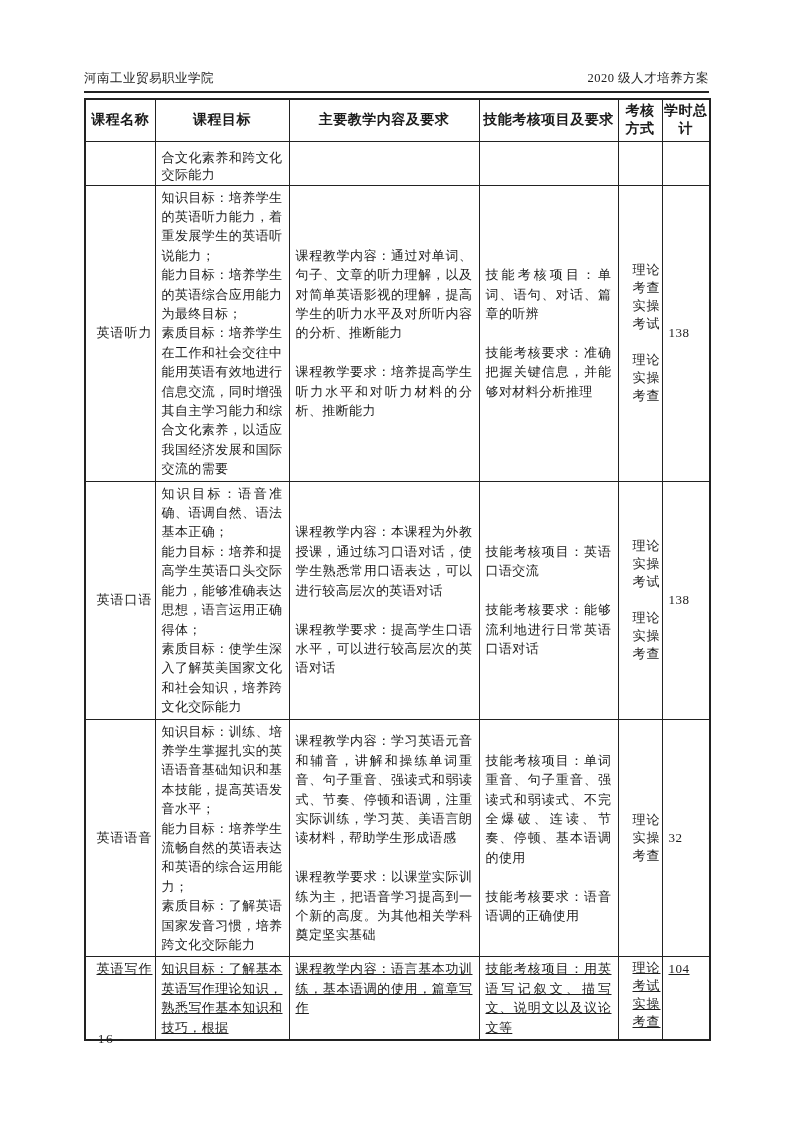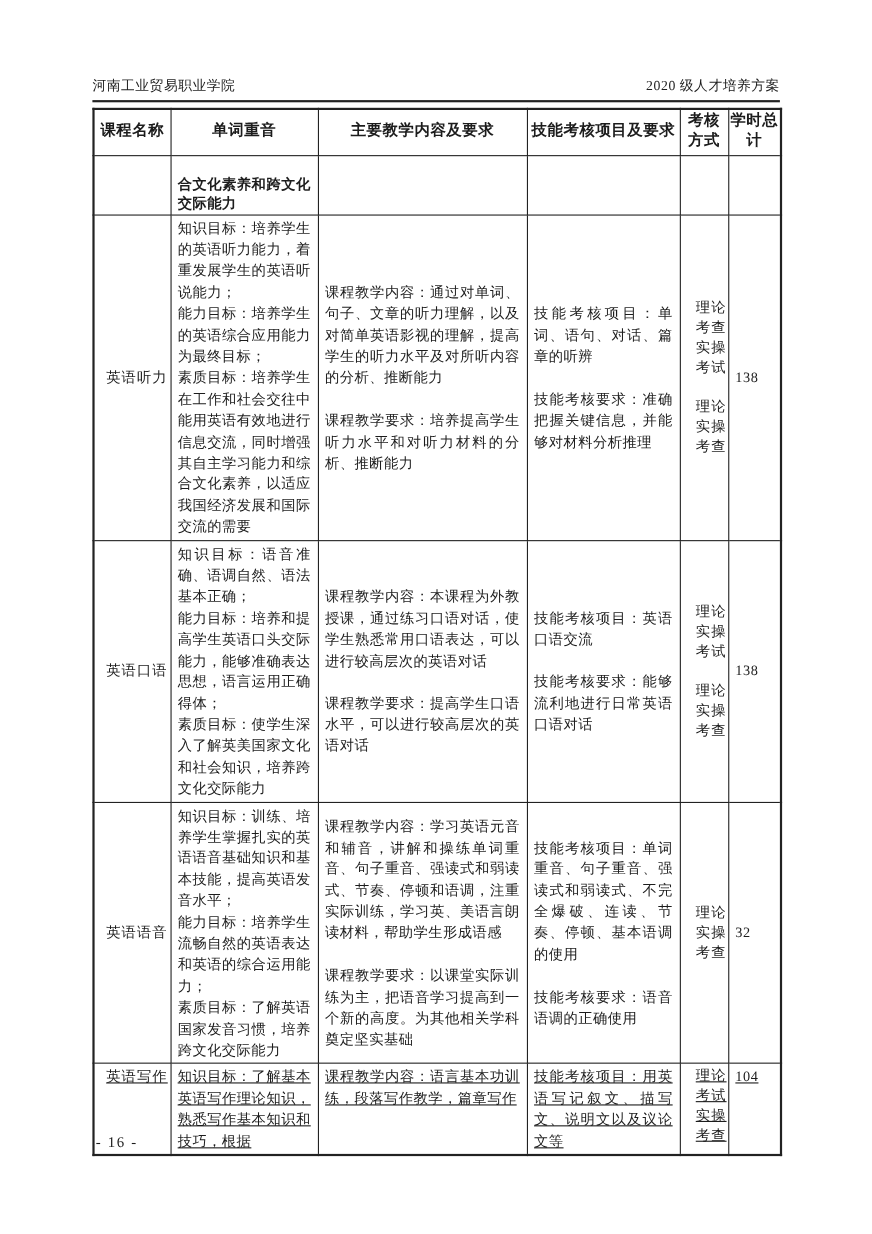--- a/index.html
+++ b/index.html
@@ -55,21 +55,21 @@
   }
   td.c-course { text-align: right; padding: 2px 2px; letter-spacing: 1px; }
   td.c-method { text-align: right; padding: 2px 1px; line-height: 18px; letter-spacing: 1px; }
   td.c-hours  { text-align: left; letter-spacing: 0.5px; }
   tr.r-head { height: 42px; }
   tr.r0 { height: 34px; }
   tr.r1 { height: 292px; }
   tr.r2 { height: 238px; }
   tr.r3 { height: 232px; }
   tr.r4 { height: 73px; }
-  tr.r0 td { vertical-align: top; line-height: 17px; padding-top: 17px; font-weight: bold; }
+  tr.r0 td { vertical-align: top; line-height: 17px; padding-top: 7px; }
   tr.r4 td { vertical-align: top; text-decoration: underline; }
   .page-number {
     position: absolute;
     left: 87px; top: 1031px;
     font-size: 13.5px;
     letter-spacing: 1.5px;
     text-align: right;
   }
 </style>
 </head>
@@ -87,21 +87,21 @@
       <col style="width:70px">
       <col style="width:134px">
       <col style="width:190px">
       <col style="width:139px">
       <col style="width:44px">
       <col style="width:48px">
     </colgroup>
     <thead>
       <tr class="r-head">
         <th>课程名称</th>
-        <th>单词重音</th>
+        <th>课程目标</th>
         <th>主要教学内容及要求</th>
         <th>技能考核项目及要求</th>
         <th>考核方式</th>
         <th>学时总计</th>
       </tr>
     </thead>
     <tbody>
       <tr class="r0">
         <td class="c-course"></td>
         <td>合文化素养和跨文化交际能力</td>
@@ -163,21 +163,21 @@
 
 技能考核要求：语音语调的正确使用</td>
         <td class="c-method">理论
 实操
 考查</td>
         <td class="c-hours">32</td>
       </tr>
       <tr class="r4">
         <td class="c-course">英语写作</td>
         <td>知识目标：了解基本英语写作理论知识，熟悉写作基本知识和技巧，根据</td>
-        <td>课程教学内容：语言基本功训练，段落写作教学，篇章写作</td>
+        <td>课程教学内容：语言基本功训练，基本语调的使用，篇章写作</td>
         <td>技能考核项目：用英语写记叙文、描写文、说明文以及议论文等</td>
         <td class="c-method">理论
 考试
 实操
 考查</td>
         <td class="c-hours">104</td>
       </tr>
     </tbody>
   </table>
 

